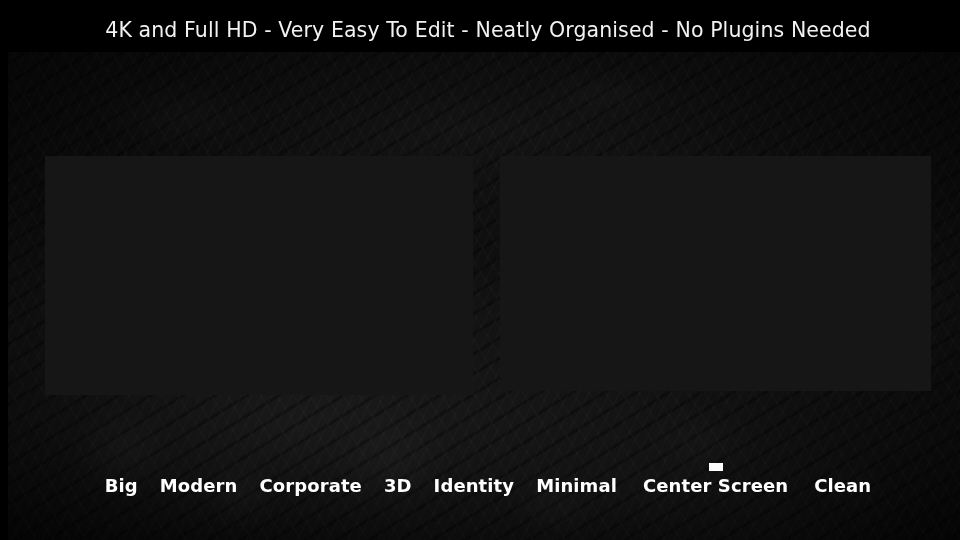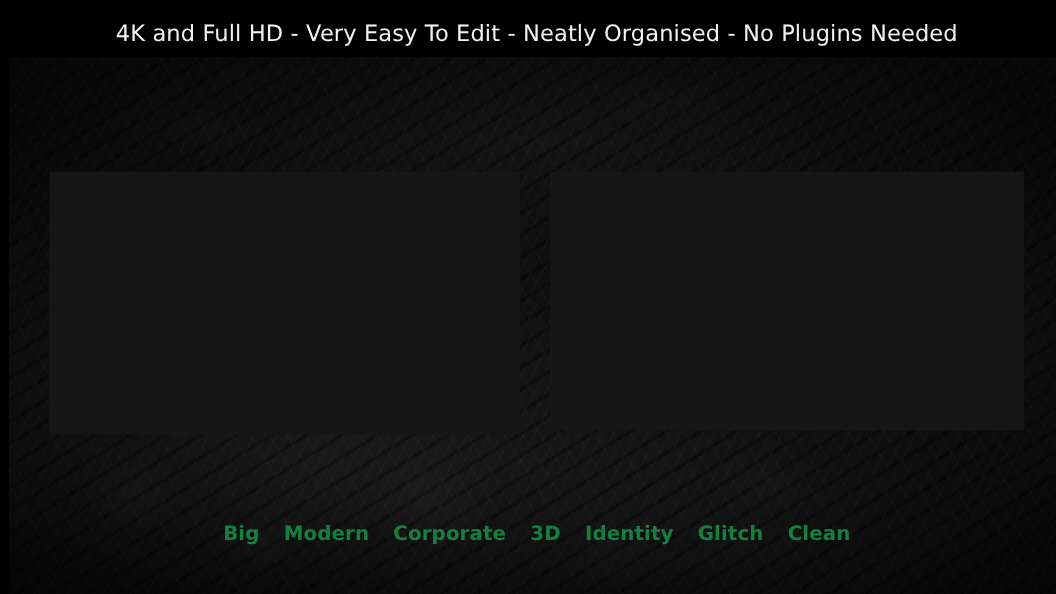--- a/index.html
+++ b/index.html
@@ -161,21 +161,21 @@
 
   
   #tags {
     position:absolute; left:0; top:462px; width:960px;
     display:flex; align-items:flex-start; justify-content:center;
     gap:0px;
     z-index:25;
   }
   .tag {
     position:relative;
-    color:#15803d;
+    color:#ffffff;
     font-family:"DejaVu Sans", sans-serif;
     font-size:18px;
     font-weight:bold;
     letter-spacing:.1px;
     line-height:24px;
     padding:0 11px;
     text-align:center;
     white-space:pre-line;
   }
   .tag.active { color:#ffffff; }
@@ -223,17 +223,18 @@
   <div class="lt2-box"></div>
   <div class="lt2-name">STEVEN ROOT</div>
   <div class="lt2-sub">- PHOTOGRAPHER</div>
 
   <div id="tags">
     <div class="tag">Big</div>
     <div class="tag">Modern</div>
     <div class="tag">Corporate</div>
     <div class="tag">3D</div>
     <div class="tag">Identity</div>
-    <div class="tag">Glitch</div>
+    <div class="tag">Minimal</div>
+    <div class="tag active"><span class="marker"></span><span>Center Screen</span></div>
     <div class="tag">Clean</div>
   </div>
 
 </div>
 
 </body></html>

